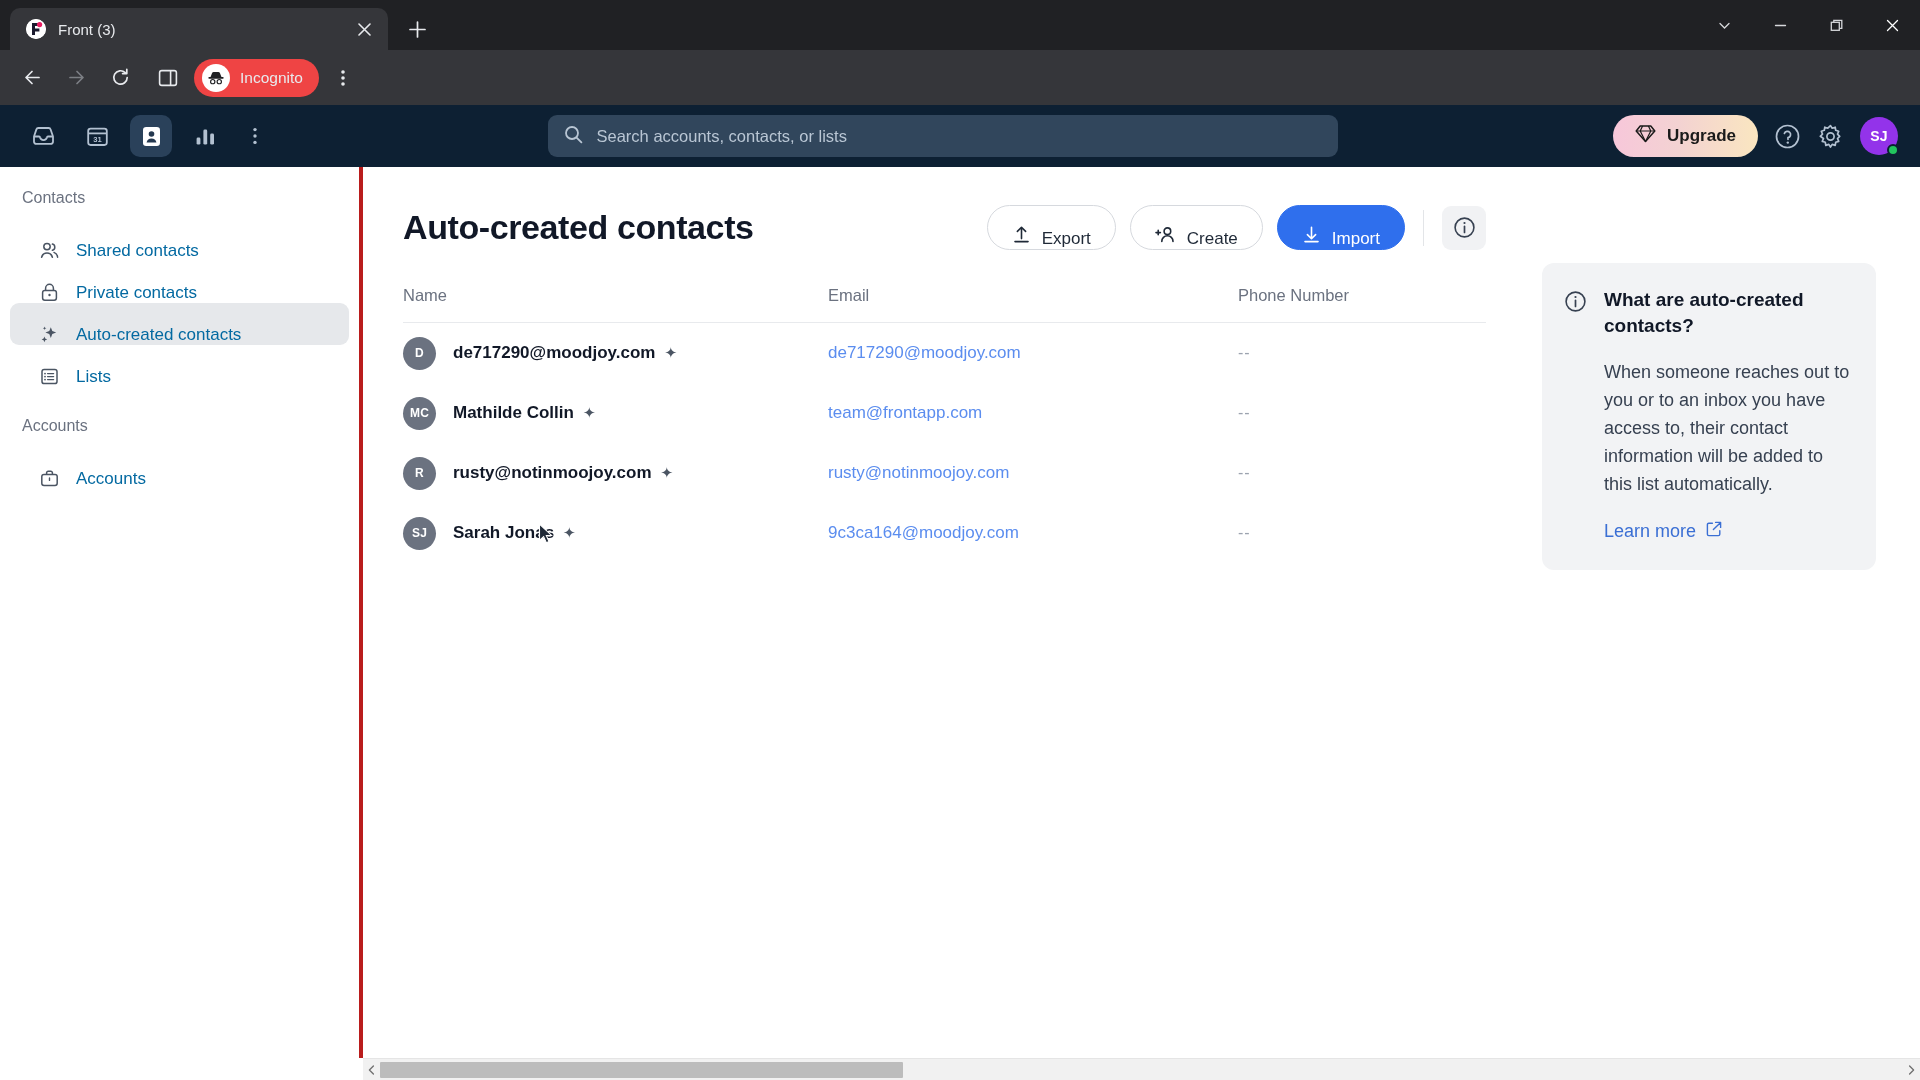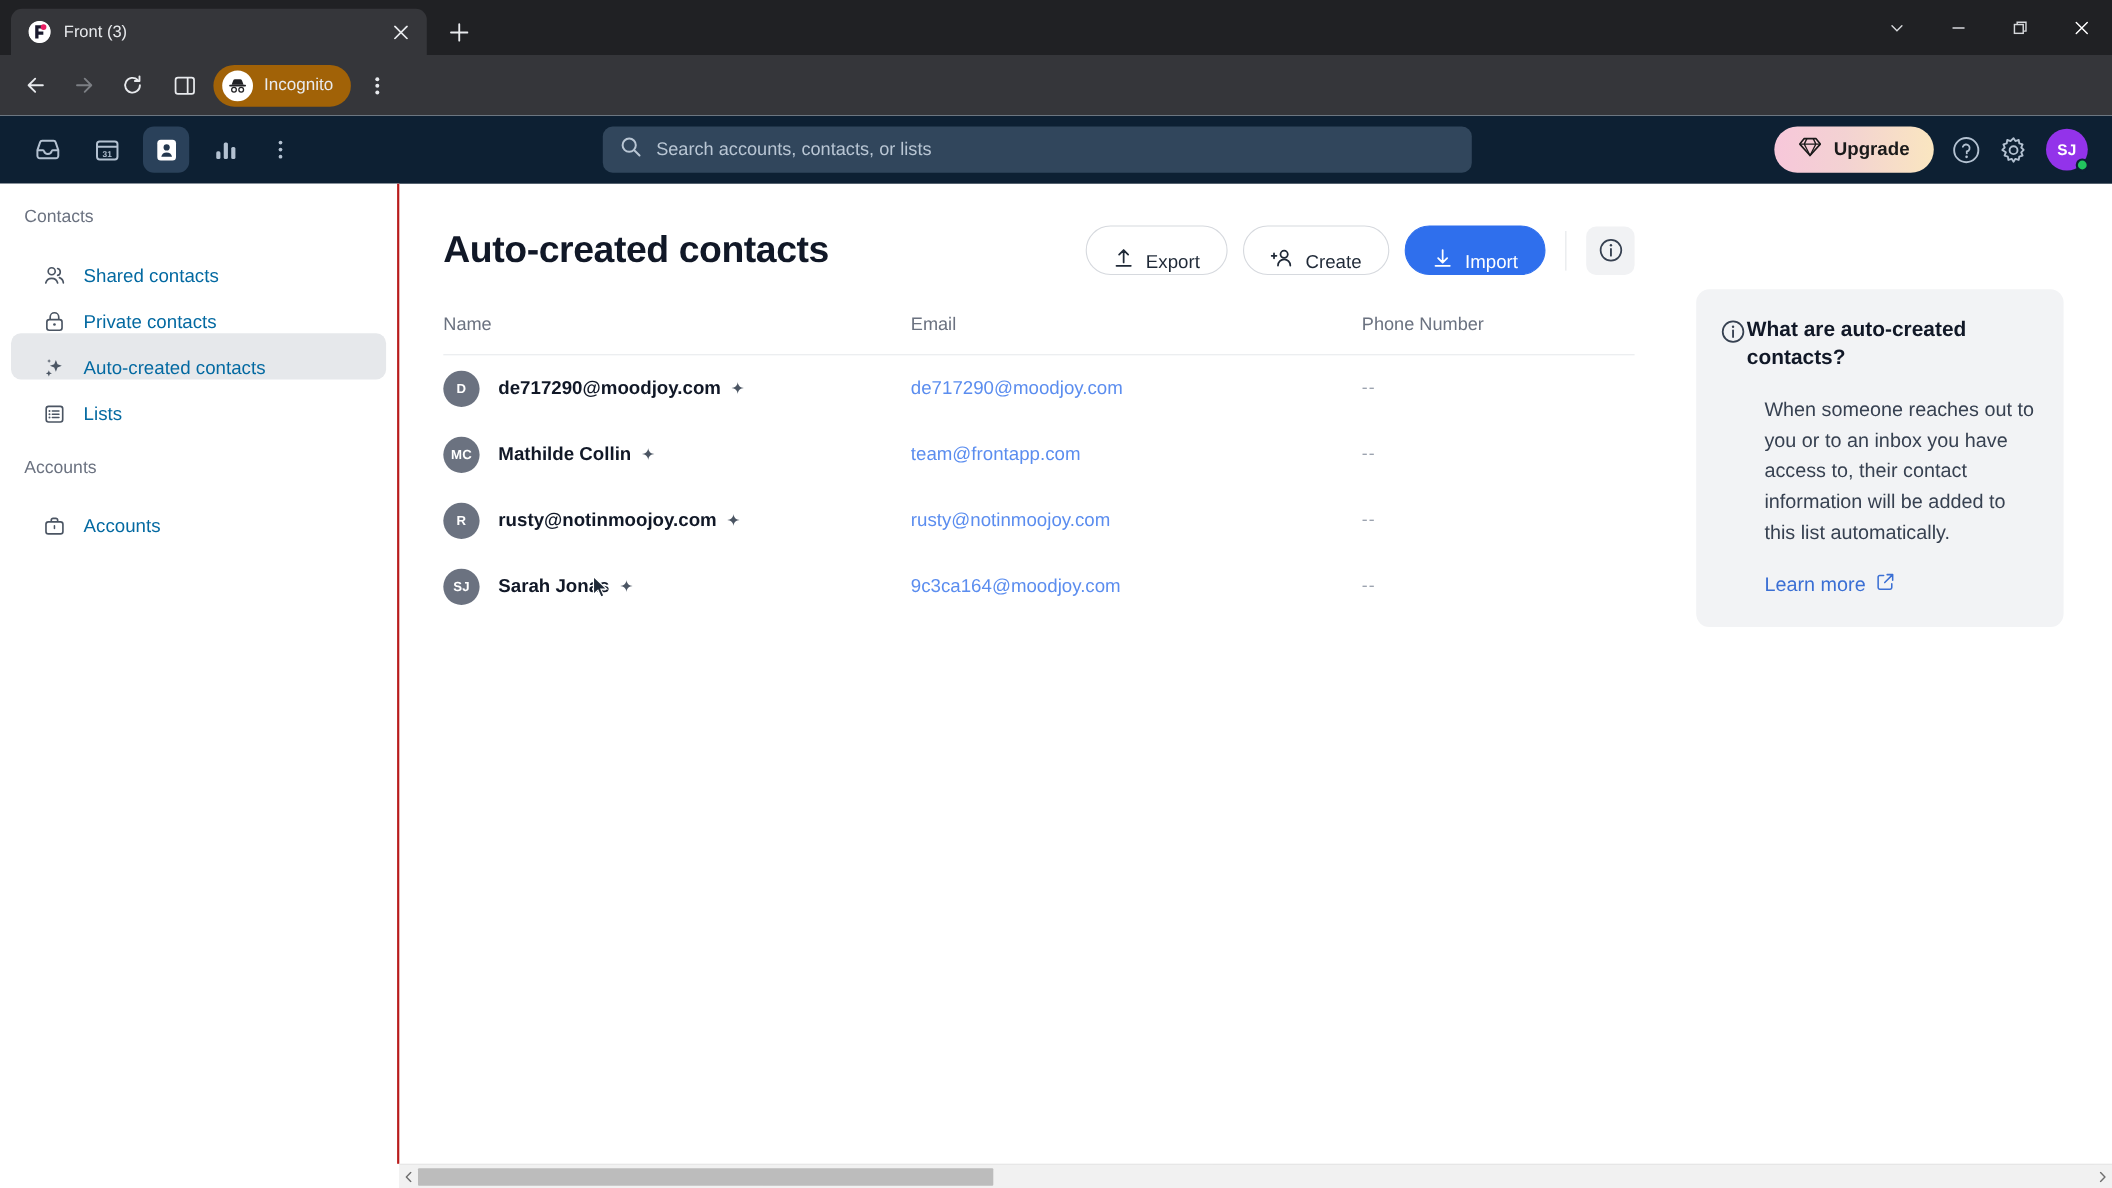--- a/index.html
+++ b/index.html
@@ -63,21 +63,21 @@
   }
   .omni-lock { margin-right:14px; display:flex; align-items:center; color:#bdc1c6; }
   .omni-url { font-size:16.5px; color:#9aa0a6; white-space:nowrap; }
   .omni-url b { color:#f1f3f4; font-weight:400; }
   .omni-star { margin-left:auto; color:#d6d8db; display:flex; align-items:center; }
   .tb-icon {
     width:40px; height:40px; display:flex; align-items:center; justify-content:center;
     color:#e8eaed; margin-left:4px;
   }
   .incognito-pill {
-    height:38px; border-radius:19px; background:#a16207; display:flex; align-items:center;
+    height:38px; border-radius:19px; background:#ef4444; display:flex; align-items:center;
     padding:0 16px 0 8px; margin-left:6px;text-align:center;
   }
   .incog-ico {
     width:28px; height:28px; border-radius:50%; background:#fff;
     display:flex; align-items:center; justify-content:center; margin-right:10px;
   }
   .incog-label { color:#e8eaed; font-size:15.5px; }
 
   
   .app { flex:1; display:flex; flex-direction:column; background:#fff; min-height:0; }
@@ -116,21 +116,21 @@
   }
   .avatar-dot {
     position:absolute; right:-1px; bottom:-1px; width:12px; height:12px;
     border-radius:50%; background:#22c55e; border:2px solid #0d2033;
   }
 
   .app-body { flex:1; display:flex; min-height:0; }
 
   
   .sidebar {
-    width:363px; flex:0 0 363px; background:#fff; border-right:2px solid #b91c1c;
+    width:363px; flex:0 0 363px; background:#fff; border-right:4px solid #b91c1c;
     padding-top:22px;
   }
   .side-section {
     font-size:16px; color:#6b7280; padding:0 0 0 22px; margin-bottom:12px;
   }
   .side-section.second { margin-top:30px; }
   .side-item {
     height:42px; margin:0 10px; border-radius:9px; display:flex; align-items:flex-end;
     padding-left:28px; gap:16px; color:#0369a1; font-size:17px;
   }
@@ -175,21 +175,21 @@
     margin-left:17px; font-size:17px; font-weight:700; color:#111827;
     white-space:nowrap;
   }
   .sparkle { margin-left:9px; color:#4b5563; font-size:15px; }
   .row-email { font-size:17px; color:#5b8def; }
   .row-dash { font-size:16px; color:#9ca3af; letter-spacing:1px; }
 
   
   .info-col { width:400px; flex:0 0 400px; padding:96px 44px 0 22px; }
   .info-card { background:#f2f3f5; border-radius:12px; padding:24px 26px 28px 22px; }
-  .info-head { display:flex; gap:0; }
+  .info-head { display:flex; gap:16px; }
   .info-i { flex:0 0 24px; color:#374151; margin-top:3px; }
   .info-title { font-size:19px; font-weight:700; color:#111827; line-height:1.38; }
   .info-p {
     font-size:18px; color:#374151; line-height:1.55; margin-top:20px;
     padding-left:40px;
   }
   .learn {
     display:flex; align-items:center; gap:10px; margin-top:22px; padding-left:40px;
     font-size:18px; color:#3b6fd4; font-weight:500;
   }

